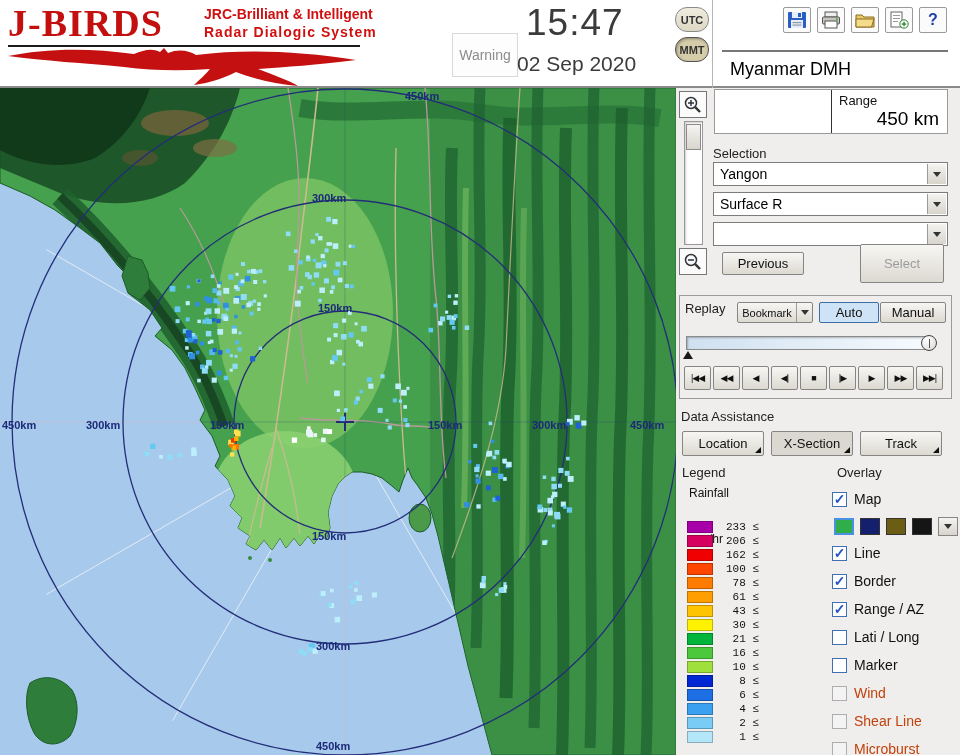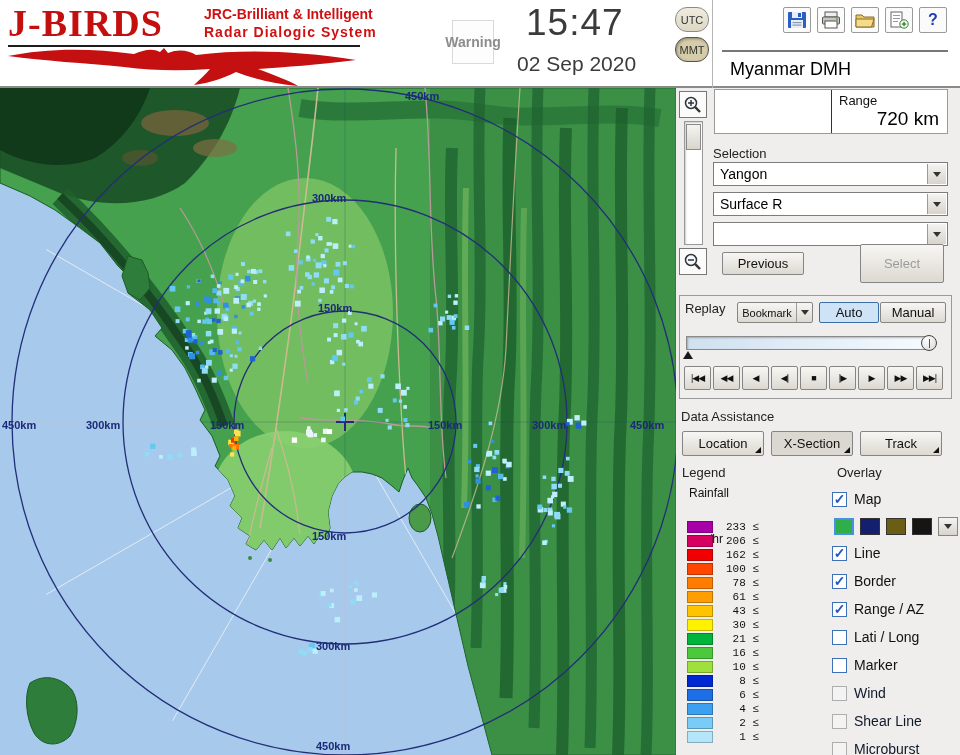--- a/index.html
+++ b/index.html
@@ -9,26 +9,26 @@
 
   
   #header { position:absolute; left:0; top:0; width:960px; height:88px;
             background:#ffffff; border-bottom:2px solid #8a8a8a; }
   #logo-title { position:absolute; left:8px; top:0; font-family:"Liberation Serif",serif;
                 font-weight:bold; font-size:38px; line-height:46px; color:#c40f0f; letter-spacing:1px; }
   .tagline { position:absolute; left:204px; color:#d01010; font-weight:bold; font-size:14px; white-space:nowrap; }
   #tagline1 { top:6px; } #tagline2 { top:24px; letter-spacing:1px; }
   #logo-underline { position:absolute; left:8px; top:45px; width:352px; height:2px; background:#1c1c1c; }
   #eagle { position:absolute; left:6px; top:47px; }
-  #warning-box { position:absolute; left:452px; top:20px; width:42px; height:44px;
+  #warning-box { position:absolute; left:452px; top:33px; width:66px; height:44px;
                  background:#fdfdfd; border:1px solid #d9d9d9; color:#8c8c8c;
-                 font-size:14px; display:flex; align-items:center; justify-content:center;font-weight:bold; }
+                 font-size:14px; display:flex; align-items:center; justify-content:center; }
   #clock-time { position:absolute; left:526px; top:2px; font-size:37px; color:#3b3b3b; letter-spacing:1px; }
   #clock-date { position:absolute; left:517px; top:52px; font-size:21px; color:#3b3b3b; }
-  .tz { position:absolute; left:675px; width:34px; height:25px; font-size:11px; font-weight:normal;
+  .tz { position:absolute; left:675px; width:34px; height:25px; font-size:11px; font-weight:bold;
         color:#333; border:1px solid #8a8a8a; border-radius:12px;
         display:flex; align-items:center; justify-content:center; }
   #tz-utc { top:7px;  background:linear-gradient(#efecdf,#ddd8c4); }
   #tz-mmt { top:37px; background:#d5cda9; border:1px solid #555;
             box-shadow:inset 1px 1px 3px rgba(0,0,0,.35); }
   .icobtn { position:absolute; top:7px; width:28px; height:26px; background:#fbfbfb;
             border:1px solid #9a9a9a; border-radius:2px;
             display:flex; align-items:center; justify-content:center; }
   #help-glyph { font-size:16px; font-weight:bold; color:#1a3fae; }
   #header-vline { position:absolute; left:712px; top:0; width:1px; height:88px; background:#b5b5b5; }
@@ -94,21 +94,21 @@
   #legend-rows { position:absolute; left:687px; top:520px; }
   .lg-row { display:flex; align-items:center; height:14px;font-family:Liberation Mono, monospace; }
   .lg-bar { width:26px; height:12px; border:1px solid rgba(0,0,0,.25); }
   .lg-val { width:46px; text-align:right; font-size:11px; color:#111; }
   #overlay-list { position:absolute; left:832px; top:488px; width:126px; }
   .ov-item { display:flex; align-items:center; height:22px; margin-bottom:6px; }
   .cb { width:15px; height:15px; background:#fff; border:1px solid #3f6fb5;
         color:#2457c5; font-size:14px; font-weight:bold; line-height:12px; text-align:center; flex:none; }
   .ov-label { font-size:14px; margin-left:7px; color:#101010; white-space:nowrap; }
   .dis .cb { border-color:#aeaeae; background:#f3f3f3; }
-  .dis .ov-label { color:#0f172a; }
+  .dis .ov-label { color:#c2410c; }
   .sw-row { display:flex; align-items:center; height:20px; margin:0 0 6px 2px; gap:6px; }
   .sw { width:20px; height:17px; border:1px solid #333; display:inline-block; }
   .sw-sel { border:2px solid #4a90e2; }
   .sw-arrow { width:20px; height:19px; background:linear-gradient(#f4f3f0,#d7d4cc);
               border:1px solid #858585; display:flex; align-items:center; justify-content:center; }
 
   
   .zoombtn { position:absolute; left:679px; width:28px; height:27px; background:#fbfbfb;
              border:1px solid #777; display:flex; align-items:center; justify-content:center; }
   #zoom-in  { top:91px; } #zoom-out { top:248px; }
@@ -616,21 +616,21 @@
     <svg width="20" height="20" viewBox="0 0 20 20">
       <circle cx="8" cy="8" r="5.5" fill="#f4f8ff" stroke="#333" stroke-width="1.5"></circle>
       <line x1="12.2" y1="12.2" x2="17" y2="17" stroke="#333" stroke-width="2.4"></line>
       <line x1="5" y1="8" x2="11" y2="8" stroke="#333" stroke-width="1.5"></line>
     </svg>
   </button>
 
   <div id="range-box">
     <div id="range-divider"></div>
     <div id="range-label">Range</div>
-    <div id="range-value">720 km</div>
+    <div id="range-value">450 km</div>
   </div>
 
   <div class="panel-label" style="left:713px; top:146px;">Selection</div>
 
   <div class="dd" style="top:162px;">
     <span class="val">Yangon</span>
     <span class="dd-arrow">
         <span class="tri-down"></span>
       </span>
   </div>

